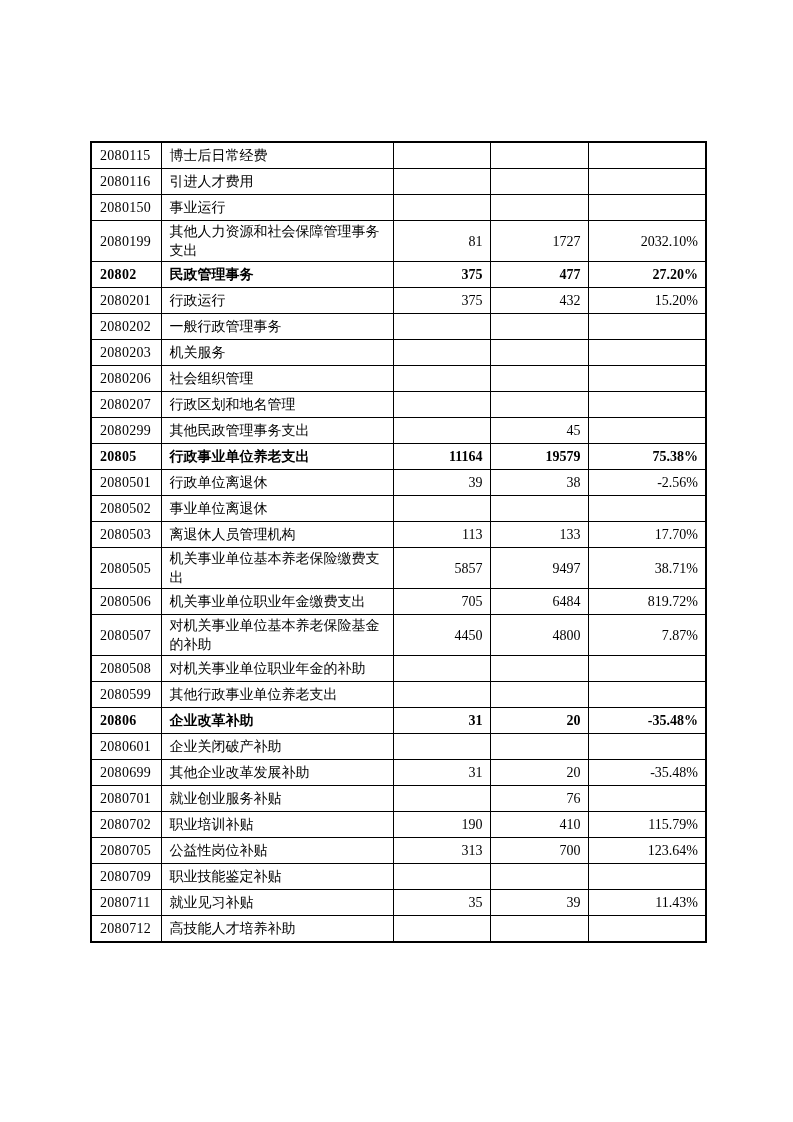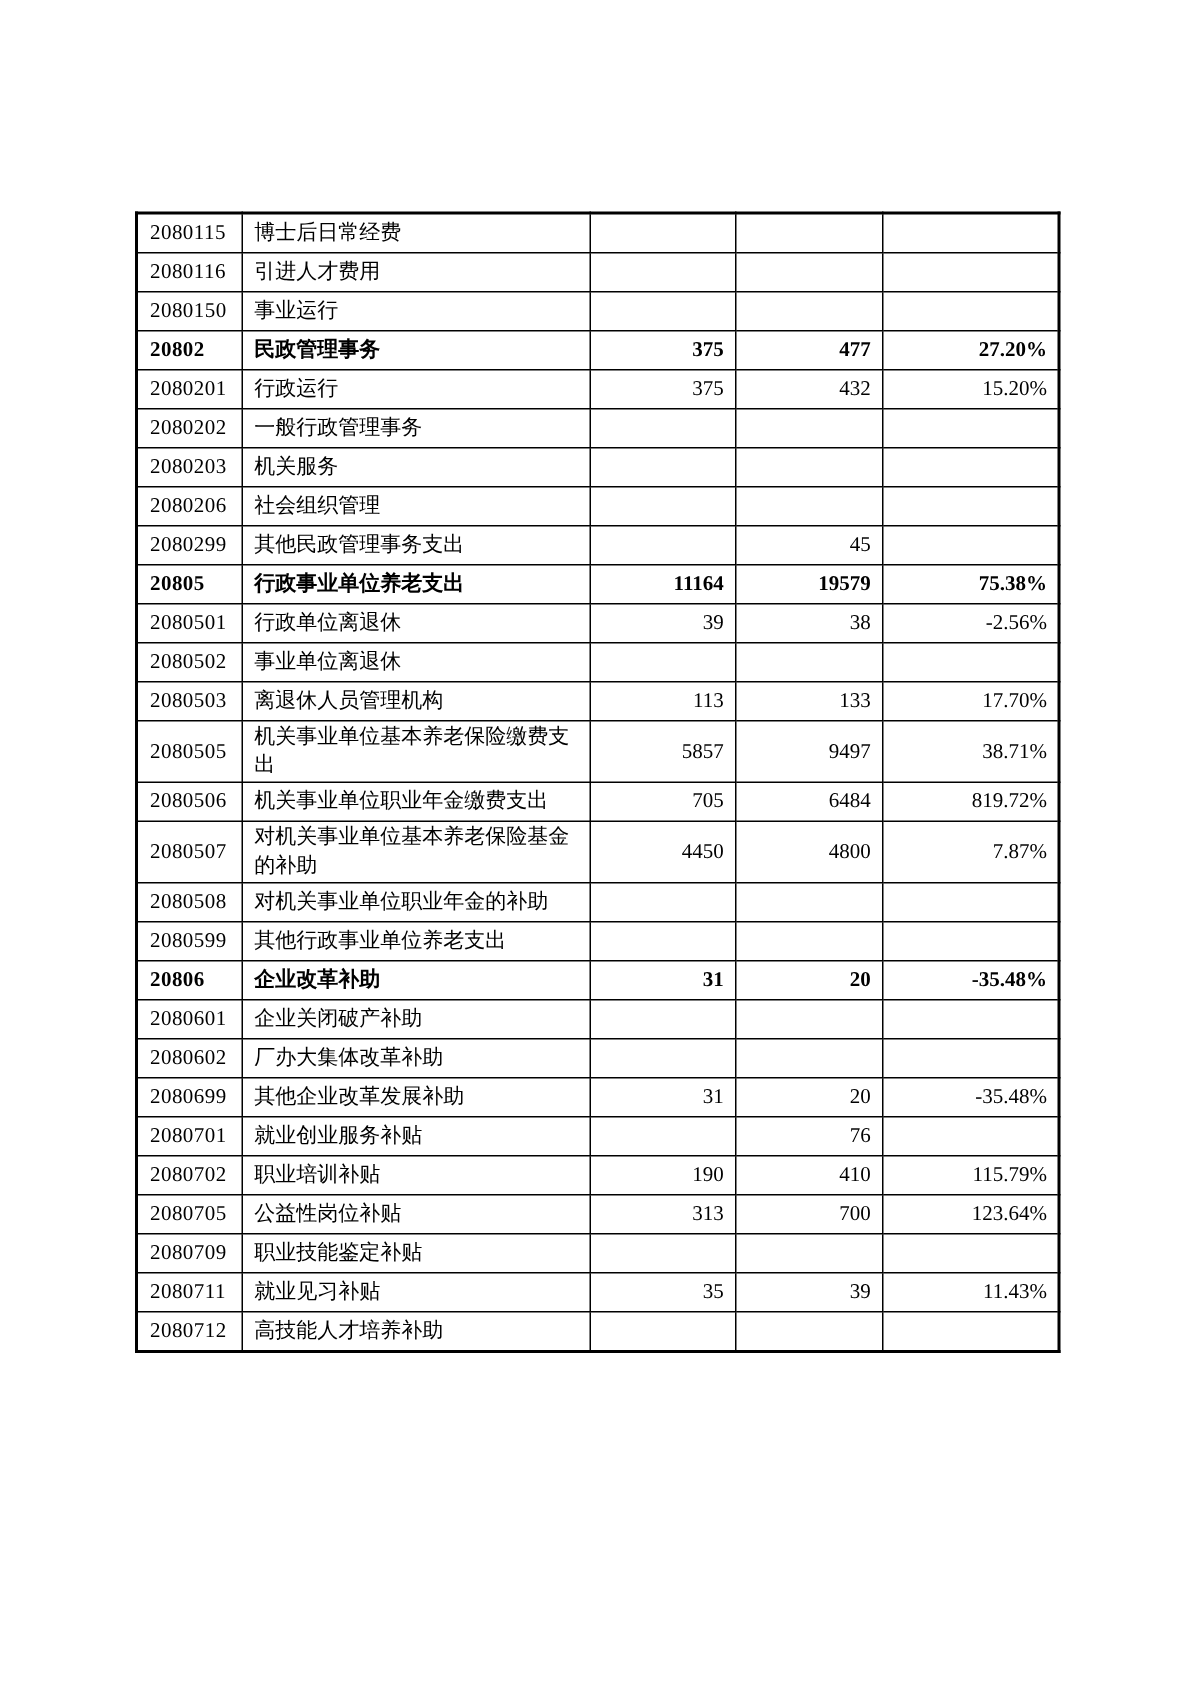--- a/index.html
+++ b/index.html
@@ -89,20 +89,27 @@
           <td class="num"></td>
           <td class="num"></td>
         </tr>
         <tr>
           <td class="code">2080150</td>
           <td class="name">事业运行</td>
           <td class="num"></td>
           <td class="num"></td>
           <td class="num"></td>
         </tr>
+        <tr>
+          <td class="code">2080199</td>
+          <td class="name">其他人力资源和社会保障管理事务支出</td>
+          <td class="num">81</td>
+          <td class="num">1727</td>
+          <td class="num">2032.10%</td>
+        </tr>
         <tr class="bold">
           <td class="code">20802</td>
           <td class="name">民政管理事务</td>
           <td class="num">375</td>
           <td class="num">477</td>
           <td class="num">27.20%</td>
         </tr>
         <tr>
           <td class="code">2080201</td>
           <td class="name">行政运行</td>
@@ -125,20 +132,27 @@
           <td class="num"></td>
         </tr>
         <tr>
           <td class="code">2080206</td>
           <td class="name">社会组织管理</td>
           <td class="num"></td>
           <td class="num"></td>
           <td class="num"></td>
         </tr>
         <tr>
+          <td class="code">2080207</td>
+          <td class="name">行政区划和地名管理</td>
+          <td class="num"></td>
+          <td class="num"></td>
+          <td class="num"></td>
+        </tr>
+        <tr>
           <td class="code">2080299</td>
           <td class="name">其他民政管理事务支出</td>
           <td class="num"></td>
           <td class="num">45</td>
           <td class="num"></td>
         </tr>
         <tr class="bold">
           <td class="code">20805</td>
           <td class="name">行政事业单位养老支出</td>
           <td class="num">11164</td>
@@ -209,27 +223,20 @@
           <td class="num">-35.48%</td>
         </tr>
         <tr>
           <td class="code">2080601</td>
           <td class="name">企业关闭破产补助</td>
           <td class="num"></td>
           <td class="num"></td>
           <td class="num"></td>
         </tr>
         <tr>
-          <td class="code">2080602</td>
-          <td class="name">厂办大集体改革补助</td>
-          <td class="num"></td>
-          <td class="num"></td>
-          <td class="num"></td>
-        </tr>
-        <tr>
           <td class="code">2080699</td>
           <td class="name">其他企业改革发展补助</td>
           <td class="num">31</td>
           <td class="num">20</td>
           <td class="num">-35.48%</td>
         </tr>
         <tr>
           <td class="code">2080701</td>
           <td class="name">就业创业服务补贴</td>
           <td class="num"></td>

